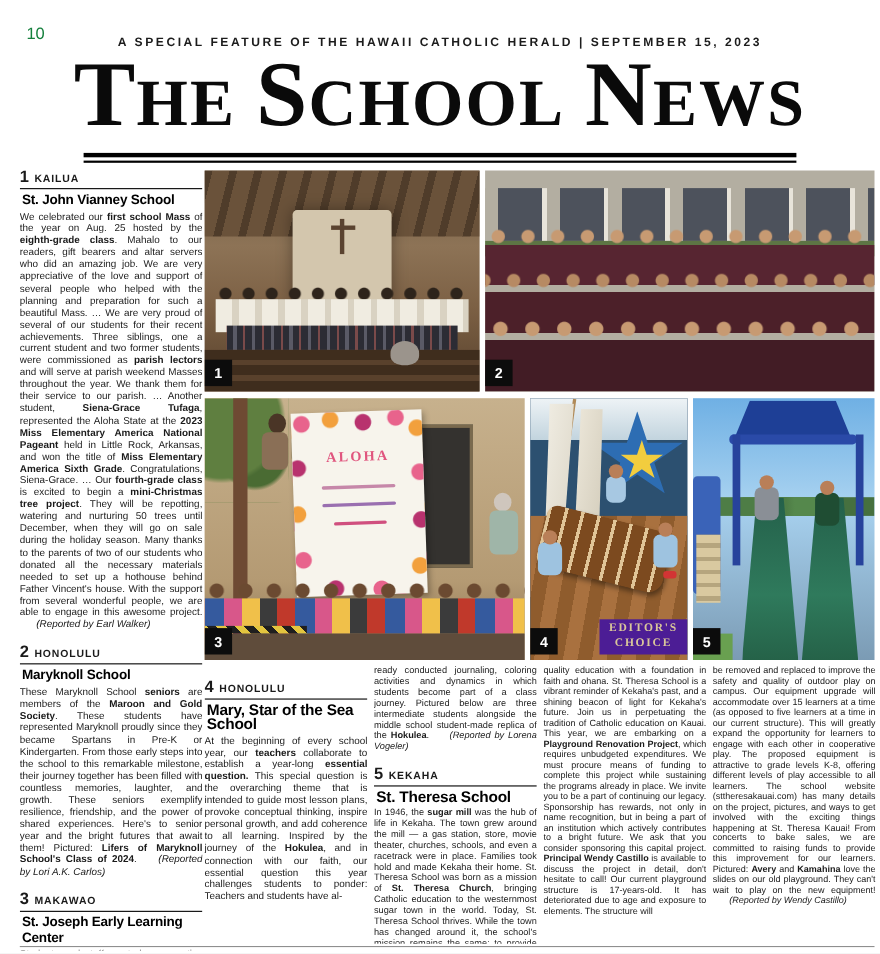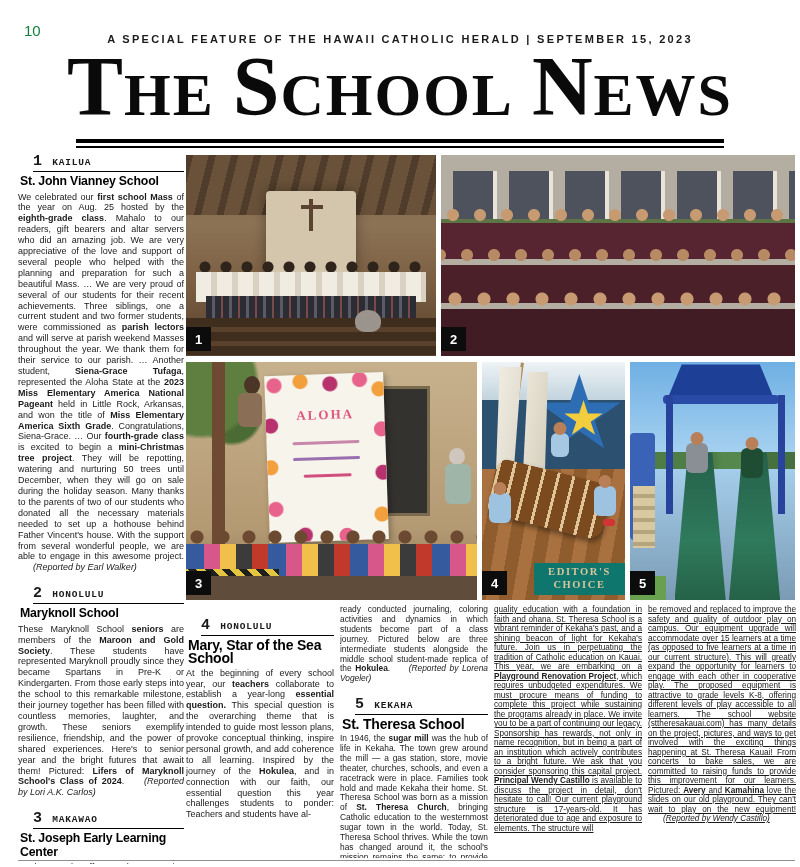--- a/index.html
+++ b/index.html
@@ -17,39 +17,39 @@
   .masthead .rest{font-size:60px;font-weight:700;letter-spacing:2px;}
   .mast-rule{position:absolute;top:139px;left:76px;right:76px;height:3px;
              border-top:4px solid #000;border-bottom:2px solid #000;}
 
   
   .col{position:absolute;overflow:hidden;}
   .col1{left:18px;top:152px;width:166px;height:712px;}
   .bcol{top:605px;width:148px;height:253px;}
   .col2{left:186px;} .col3{left:340px;} .col4{left:494px;} .col5{left:648px;}
 
-  .sec-head{border-bottom:1.5px solid #000;padding-bottom:1px;margin:0 0 3px 15px;font-family:Liberation Mono, monospace;}
+  .sec-head{border-bottom:1.5px solid #000;padding-bottom:1px;margin:0 0 3px 0;}
   .sec-head .sec-num{font-size:15px;font-weight:700;letter-spacing:.5px;}
   .sec-head .sec-place{font-size:9.5px;font-weight:700;letter-spacing:.8px;}
   .gap{margin-top:11px;}
   .headline{margin:2px 0 3px 2px;font-size:12.3px;line-height:13.5px;font-weight:700;letter-spacing:-.2px;color:#000;}
   .bcol .headline{font-size:14px;line-height:12.8px;}
   .body{margin:0 0 4px 0;text-align:justify;}
   .col1 .body,.col2 .body{font-size:9px;line-height:10.9px;}
   .col3 .body{font-size:8.4px;line-height:9.9px;}
-  .col4 .body,.col5 .body{font-size:8.2px;line-height:9.5px;text-decoration:underline;}
+  .col4 .body,.col5 .body{font-size:8.2px;line-height:9.5px;}
 
   .foot-rule{position:absolute;top:860px;left:18px;width:777px;border-top:1px solid #8f8f8f;}
 
   
   .photo{position:absolute;overflow:hidden;background:#777;}
   .photo *{position:absolute;}
   .tag{left:0;bottom:5px;width:25px;height:24px;background:#0c0c0c;color:#fff;
        font-weight:700;font-size:13px;display:flex;align-items:center;justify-content:center;z-index:9;}
-  .badge{right:0;bottom:5px;width:91px;background:#0f766e;color:#d9c69a;z-index:9;
+  .badge{right:0;bottom:5px;width:80px;background:#4c1d95;color:#d9c69a;z-index:9;
          font-family:"Liberation Serif",serif;font-weight:700;text-align:center;
          font-size:10.5px;line-height:12.5px;letter-spacing:1.6px;padding:3px 0 4px 0;}
 
   
   .p1{left:186px;top:155px;width:250px;height:201px;background:linear-gradient(180deg,#6f5a42 0%,#8d7356 34%,#7c6044 62%,#57412c 100%);}
   .p1-ceiling{top:0;left:0;right:0;height:30%;
     background:repeating-linear-gradient(104deg,#4f3c2a 0 7px,#6a523a 7px 22px);}
   .p1-wall{top:18%;left:32%;width:36%;height:42%;background:#d3c6ad;border-radius:4px 4px 0 0;box-shadow:0 0 14px rgba(0,0,0,.35);}
   .p1-cross-v{top:22%;left:49.2%;width:4px;height:16%;background:#5a4330;}
   .p1-cross-h{top:25%;left:46%;width:22px;height:4px;background:#5a4330;}

